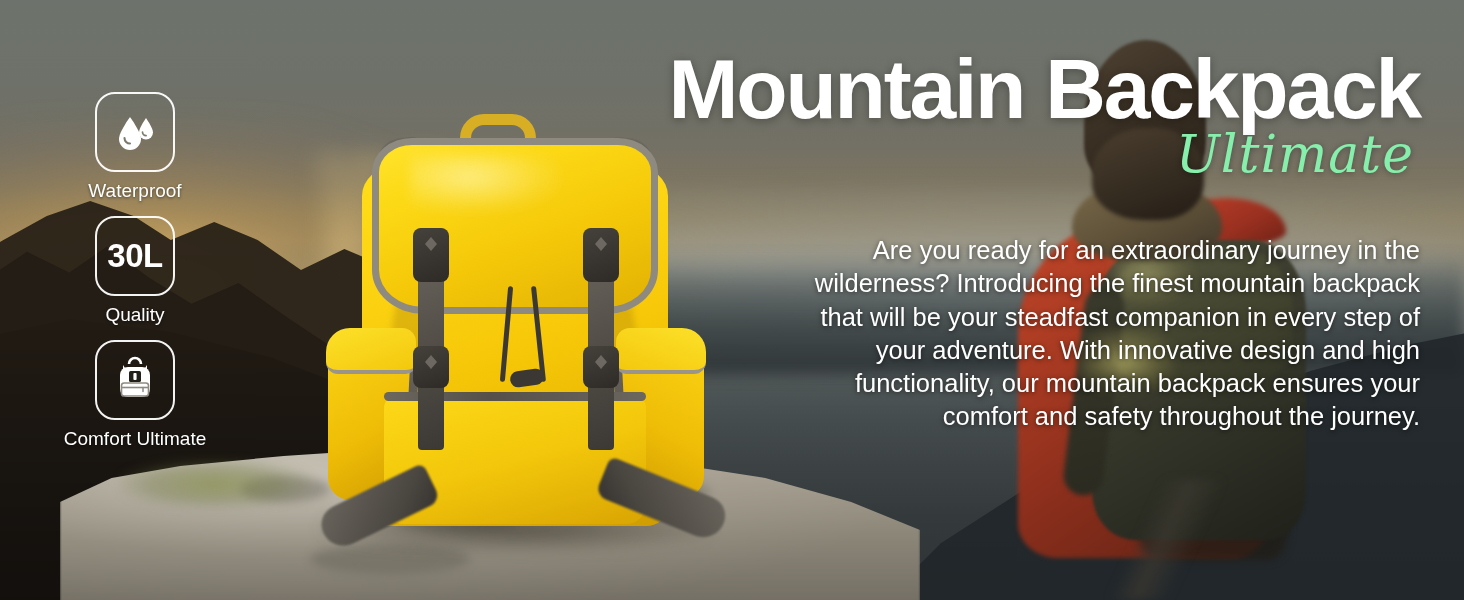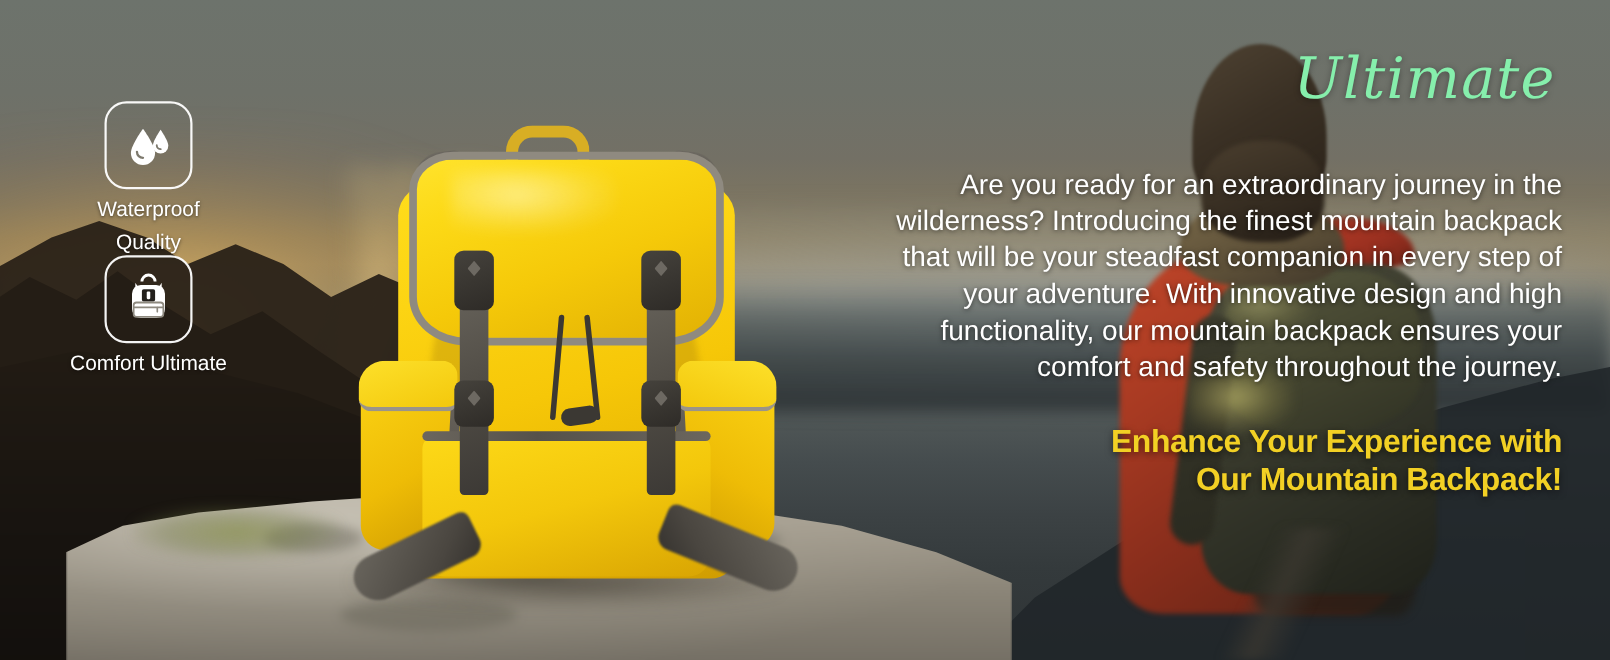--- a/index.html
+++ b/index.html
@@ -317,21 +317,21 @@
     position:absolute; left:14px; top:84px; width:34px; height:16px;
     background:#3b3833; border-radius:8px; transform:rotate(-8deg);
   }
   .product .creaseA, .product .creaseB, .product .creaseC {
     position:absolute; background:rgba(160,120,10,0.30); filter:blur(3px);
   }
 
   
   .features {
     position:absolute; left:48px; top:92px; width:174px;
-    display:flex; flex-direction:column; align-items:center; text-align:center;
+    display:flex; flex-direction:column; align-items:center; gap:14px;text-align:center;
   }
   .feature { display:flex; flex-direction:column; align-items:center; }
   .badge {
     width:80px; height:80px;
     border:2.5px solid rgba(255,255,255,0.95);
     border-radius:20px;
     display:flex; align-items:center; justify-content:center;
   }
   .badge svg { display:block; }
   .badge .vol {
@@ -479,20 +479,23 @@
             <path d="M13.5 30 a5.5 5.5 0 0 0 5.5 5.5" fill="none" stroke="#7e7a6e" stroke-width="2.1" stroke-linecap="round"></path>
             <path d="M35 10 C35 10 28 20 28 24.5 A7 7 0 0 0 42 24.5 C42 20 35 10 35 10 Z" fill="#ffffff"></path>
             <path d="M31.5 24 a3.6 3.6 0 0 0 3.6 3.6" fill="none" stroke="#7e7a6e" stroke-width="1.7" stroke-linecap="round"></path>
           </svg>
         </span>
       </div>
       <div class="feature-label">Waterproof</div>
     </div>
 
     <div class="feature">
+      <div class="badge">
+        <span class="vol">30L</span>
+      </div>
       <div class="feature-label">Quality</div>
     </div>
 
     <div class="feature">
       <div class="badge">
         <span>
           <svg width="50" height="50" viewBox="0 0 50 50" aria-hidden="true">
             <path d="M19 9 a6 6 0 0 1 12 0" fill="none" stroke="#ffffff" stroke-width="2.6"></path>
             <path d="M13 10 l4 6 -4 3 z" fill="#ffffff"></path>
             <path d="M37 10 l-4 6 4 3 z" fill="#ffffff"></path>
@@ -504,21 +507,18 @@
             <line x1="33" y1="32.5" x2="33" y2="36.5" stroke="#8e8a80" stroke-width="1.5" stroke-linecap="round"></line>
           </svg>
         </span>
       </div>
       <div class="feature-label">Comfort Ultimate</div>
     </div>
 
   </div>
 
   <div class="copy">
+    <div class="headline">Mountain Backpack</div>
     <div class="script">Ultimate</div>
     <div class="paragraph">Are you ready for an extraordinary journey in the wilderness? Introducing the finest mountain backpack that will be your steadfast companion in every step of your adventure. With innovative design and high functionality, our mountain backpack ensures your comfort and safety throughout the journey.</div>
-    <div class="cta">
-      <div>Enhance Your Experience with</div>
-      <div>Our Mountain Backpack!</div>
-    </div>
   </div>
 
 </div>
 
 </body></html>

